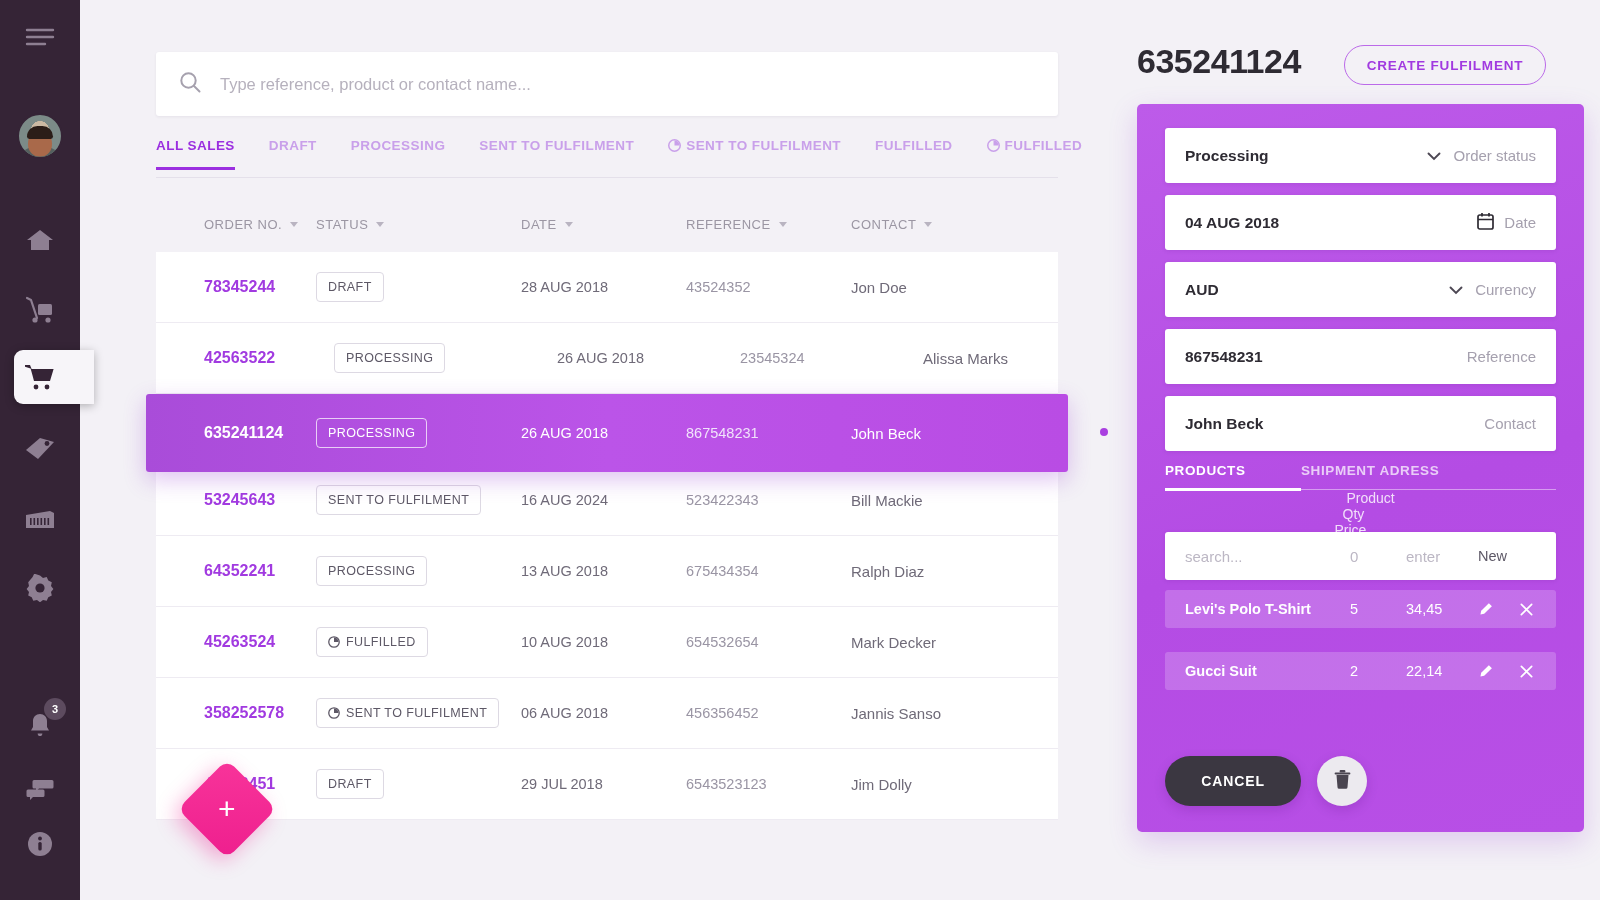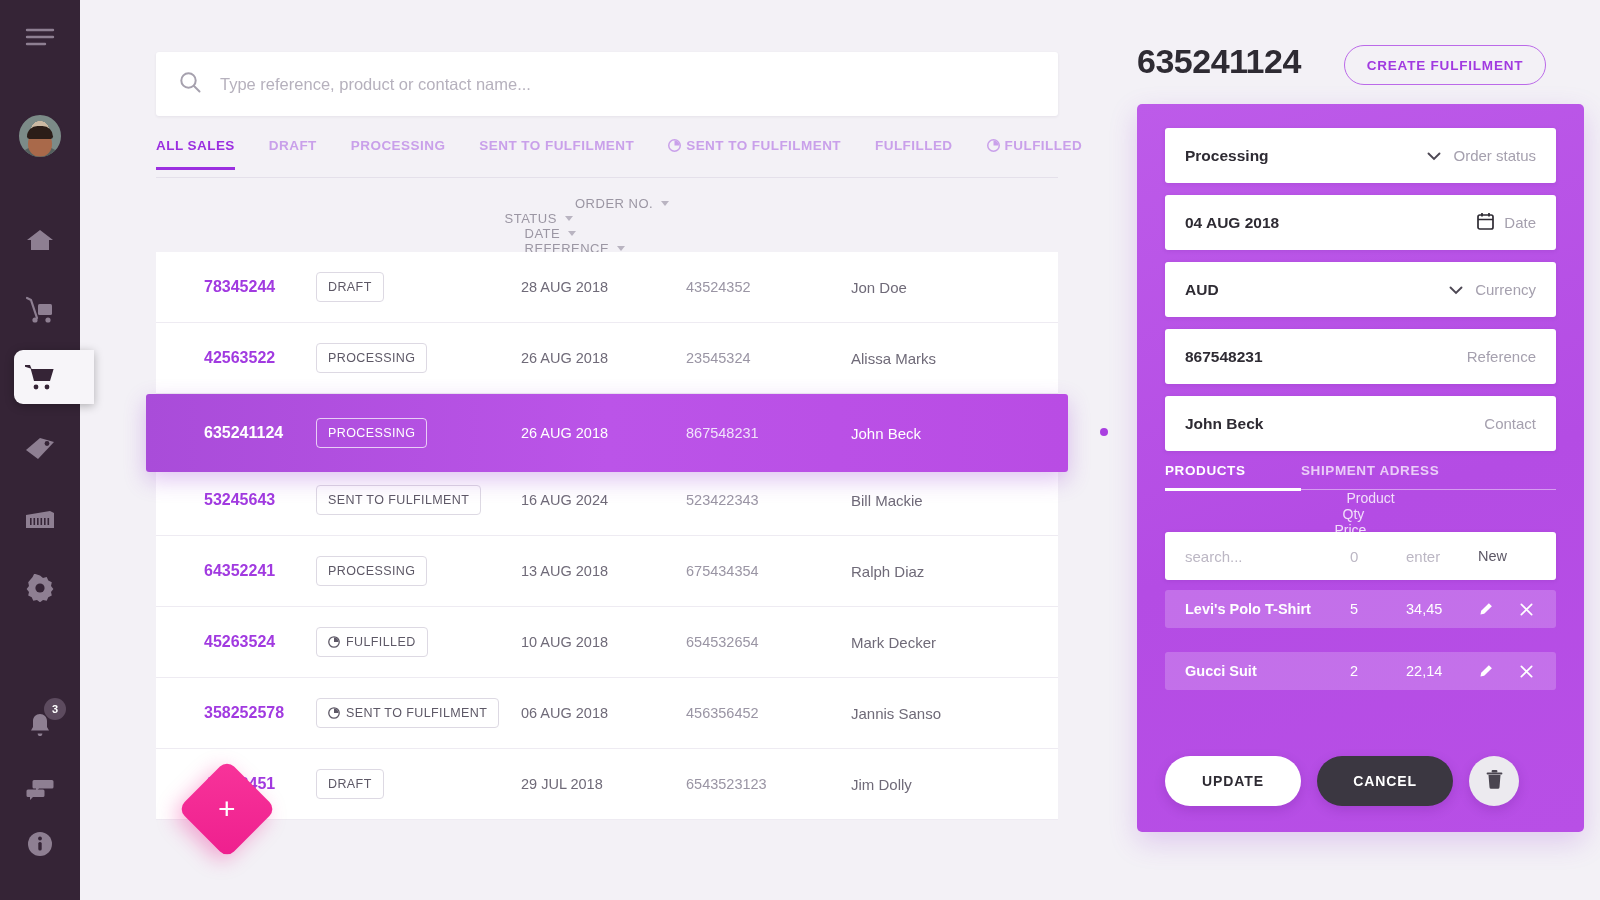--- a/index.html
+++ b/index.html
@@ -120,21 +120,21 @@
   .tab.active::after {
     content: ""; position: absolute; left: 0; right: 0; bottom: -1px;
     height: 3px; background: #9b2fe0;
   }
   .tab .clock { width: 13px; height: 13px; flex: 0 0 13px; }
 
   
   #thead {
     position: absolute; left: 76px; top: 196px;
     width: 902px; height: 56px;
-    display: flex; align-items: center; flex-direction: column;
+    display: flex; align-items: center;
   }
   .th {
     font-size: 13px; letter-spacing: .5px; color: #9b96a3;
     display: flex; align-items: center; gap: 8px; cursor: pointer;
   }
   .caret { width: 0; height: 0; border-left: 4.5px solid transparent;
            border-right: 4.5px solid transparent; border-top: 5px solid #b9b4c1; }
 
   .c-order { width: 160px; padding-left: 48px; }
   .c-status { width: 205px; }
@@ -483,21 +483,21 @@
   <div id="rows">
       <div class="row" style="position: absolute; left: 0px; width: 902px; top: 0px;">
         <div class="order-no">78345244</div>
         <div class="status"><span class="badge">
             <span>DRAFT</span>
           </span></div>
         <div class="date">28 AUG 2018</div>
         <div class="ref">43524352</div>
         <div class="contact">Jon Doe</div>
       </div>
-      <div class="row" style="position: absolute; left: 0px; width: 902px; top: 71px;">
+      <div class="row" style="position: absolute; left: 0px; width: 902px; top: 71px; gap: 18px;">
         <div class="order-no">42563522</div>
         <div class="status"><span class="badge">
             <span>PROCESSING</span>
           </span></div>
         <div class="date">26 AUG 2018</div>
         <div class="ref">23545324</div>
         <div class="contact">Alissa Marks</div>
       </div>
       <div class="row selected">
         <div class="order-no">635241124</div>
@@ -682,21 +682,20 @@
             <span class="icon-btn">
               <svg width="15" height="15" viewBox="0 0 16 16" fill="none" stroke="currentColor" stroke-width="1.8" stroke-linecap="round">
                 <path d="M2.5 2.5l11 11M13.5 2.5l-11 11"></path>
               </svg>
             </span>
           </span>
         </div>
       </div>
 
     <div id="panel-actions">
-      <button class="btn-pill" id="btn-update">UPDATE</button>
       <button class="btn-pill" id="btn-cancel">CANCEL</button>
       <button id="btn-delete">
         <span>
           <svg width="17" height="19" viewBox="0 0 17 19" fill="currentColor">
             <path d="M2.5 5h12l-1 12.2a1.6 1.6 0 01-1.6 1.5H5.1a1.6 1.6 0 01-1.6-1.5z"></path>
             <rect x="0.6" y="2.4" width="15.8" height="2" rx="1"></rect>
             <rect x="5.6" y="0" width="5.8" height="2.4" rx="1"></rect>
           </svg>
         </span>
       </button>

